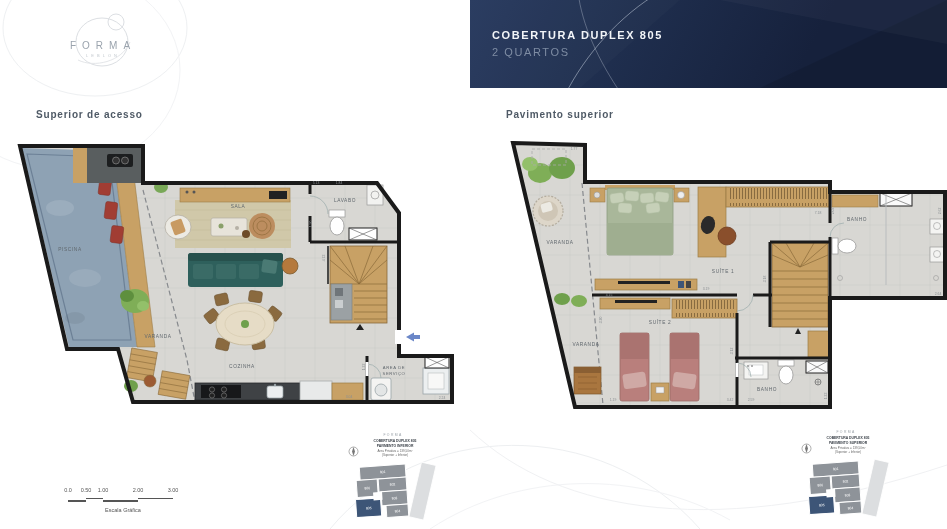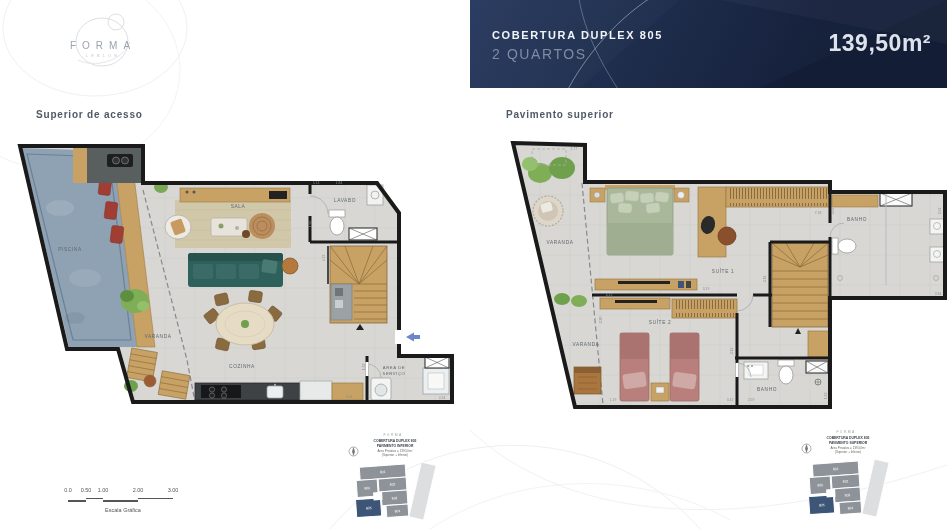--- a/index.html
+++ b/index.html
@@ -11,21 +11,21 @@
   .logo{position:absolute;left:48px;top:12px;width:110px;height:70px;text-align:center;}
   .logo .logo-rings{position:absolute;left:12px;top:-4px;}
   .logo-name{position:relative;margin-top:28px;font-size:10px;letter-spacing:6px;color:#9aa3ad;font-weight:400;}
   .logo-sub{position:relative;margin-top:2px;font-size:4px;letter-spacing:3px;color:#c2c8ce;}
 
   
   .header{position:absolute;left:470px;top:0;width:477px;height:88px;
     background:linear-gradient(118deg,var(--header-bg,#273a5e) 0%,var(--header-bg2,#16213c) 70%);}
   .header svg{position:absolute;left:0;top:0;}
   .header-title{position:absolute;left:22px;top:29px;font-size:11px;font-weight:bold;color:#f2f5f8;letter-spacing:1.6px;}
-  .header-sub{position:absolute;left:22px;top:46px;font-size:14px;color:#7e8ca3;letter-spacing:1.6px;}
+  .header-sub{position:absolute;left:22px;top:46px;font-size:11px;color:#7e8ca3;letter-spacing:1.6px;}
   .header-area{position:absolute;right:16px;top:30px;font-size:23px;font-weight:bold;color:#dde3ec;letter-spacing:.5px;}
 
   .section-label{position:absolute;font-size:10px;font-weight:bold;color:#4f5a66;letter-spacing:.8px;}
   .sec-left{left:36px;top:109px;}
   .sec-right{left:506px;top:109px;}
 
   .plan{position:absolute;}
   .plan-left{left:15px;top:138px;width:445px;height:280px;}
   .plan-right{left:510px;top:135px;width:437px;height:292px;}
 
@@ -76,21 +76,20 @@
   <div class="header">
     <svg width="477" height="88">
       <polygon points="0,0 210,0 110,88 0,88" fill="rgba(255,255,255,0.02)"></polygon>
       <polygon points="477,0 477,88 290,88" fill="rgba(0,0,0,0.10)"></polygon>
       <polygon points="250,0 477,0 477,44" fill="rgba(255,255,255,0.03)"></polygon>
       <path d="M95,95 C115,55 150,15 190,-8" fill="none" stroke="rgba(225,232,243,0.45)" stroke-width="1"></path>
       <path d="M152,95 C128,60 112,25 108,-8" fill="none" stroke="rgba(225,232,243,0.30)" stroke-width="1"></path>
     </svg>
     <div class="header-title">COBERTURA DUPLEX 805</div>
     <div class="header-sub">2 QUARTOS</div>
-    <div class="header-area">139,50m²</div>
   </div>
 
   <div class="section-label sec-left">Superior de acesso</div>
   <div class="section-label sec-right">Pavimento superior</div>
 
   <div class="plan plan-left">
   <svg width="445" height="280" viewBox="0 0 445 280">
     <defs>
       <clipPath id="floorL">
             <polygon points="5,8 128,8 128,45 362,45 384,75 384,218 437,218 437,264 118,264 103,211 52,211"></polygon>

